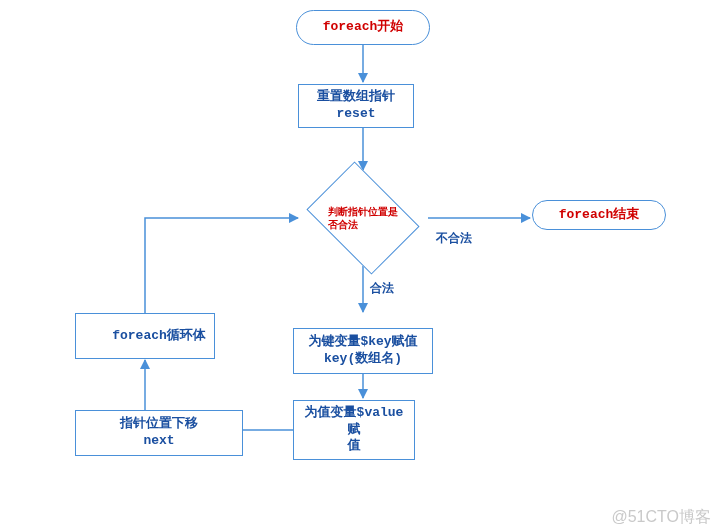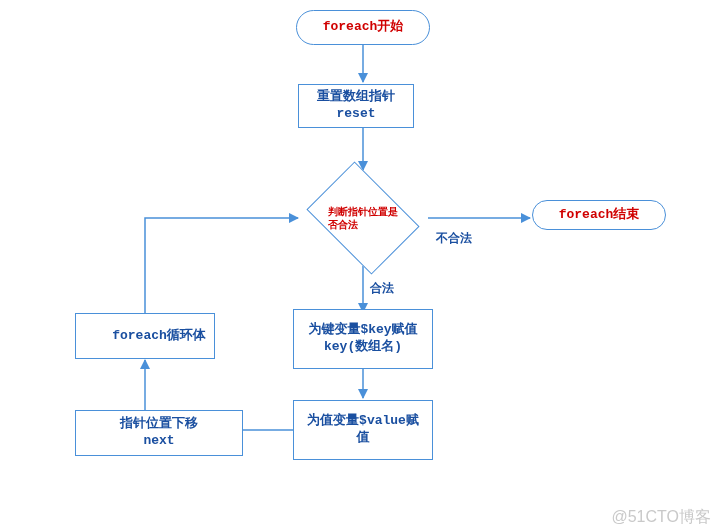--- a/index.html
+++ b/index.html
@@ -124,26 +124,26 @@
   </div>
 </div>
 
 <div class="edge-label" style="left:436px; top:198px;margin-top:32px;">不合法</div>
 <div class="edge-label" style="left:370px; top:280px;">合法</div>
 
 <div class="node terminator" style="left:532px; top:200px; width:134px; height:30px;">
   <span class="red">foreach结束</span>
 </div>
 
-<div class="node process" style="left:293px; top:309px; width:140px; height:60px;">
+<div class="node process" style="left:293px; top:328px; width:140px; height:46px;">
   <span class="blue">为键变量$key赋值</span>
   <span class="blue">key(数组名)</span>
 </div>
 
-<div class="node process" style="left:293px; top:400px; width:140px; height:60px;">
+<div class="node process" style="left:293px; top:400px; width:122px; height:60px;">
   <span class="blue">为值变量$value赋</span>
   <span class="blue">值</span>
 </div>
 
 <div class="node process" style="left:75px; top:410px; width:168px; height:46px;">
   <span class="blue">指针位置下移</span>
   <span class="blue">next</span>
 </div>
 
 <div class="node process" style="left:75px; top:313px; width:140px; height:46px;padding-left:36px;">

